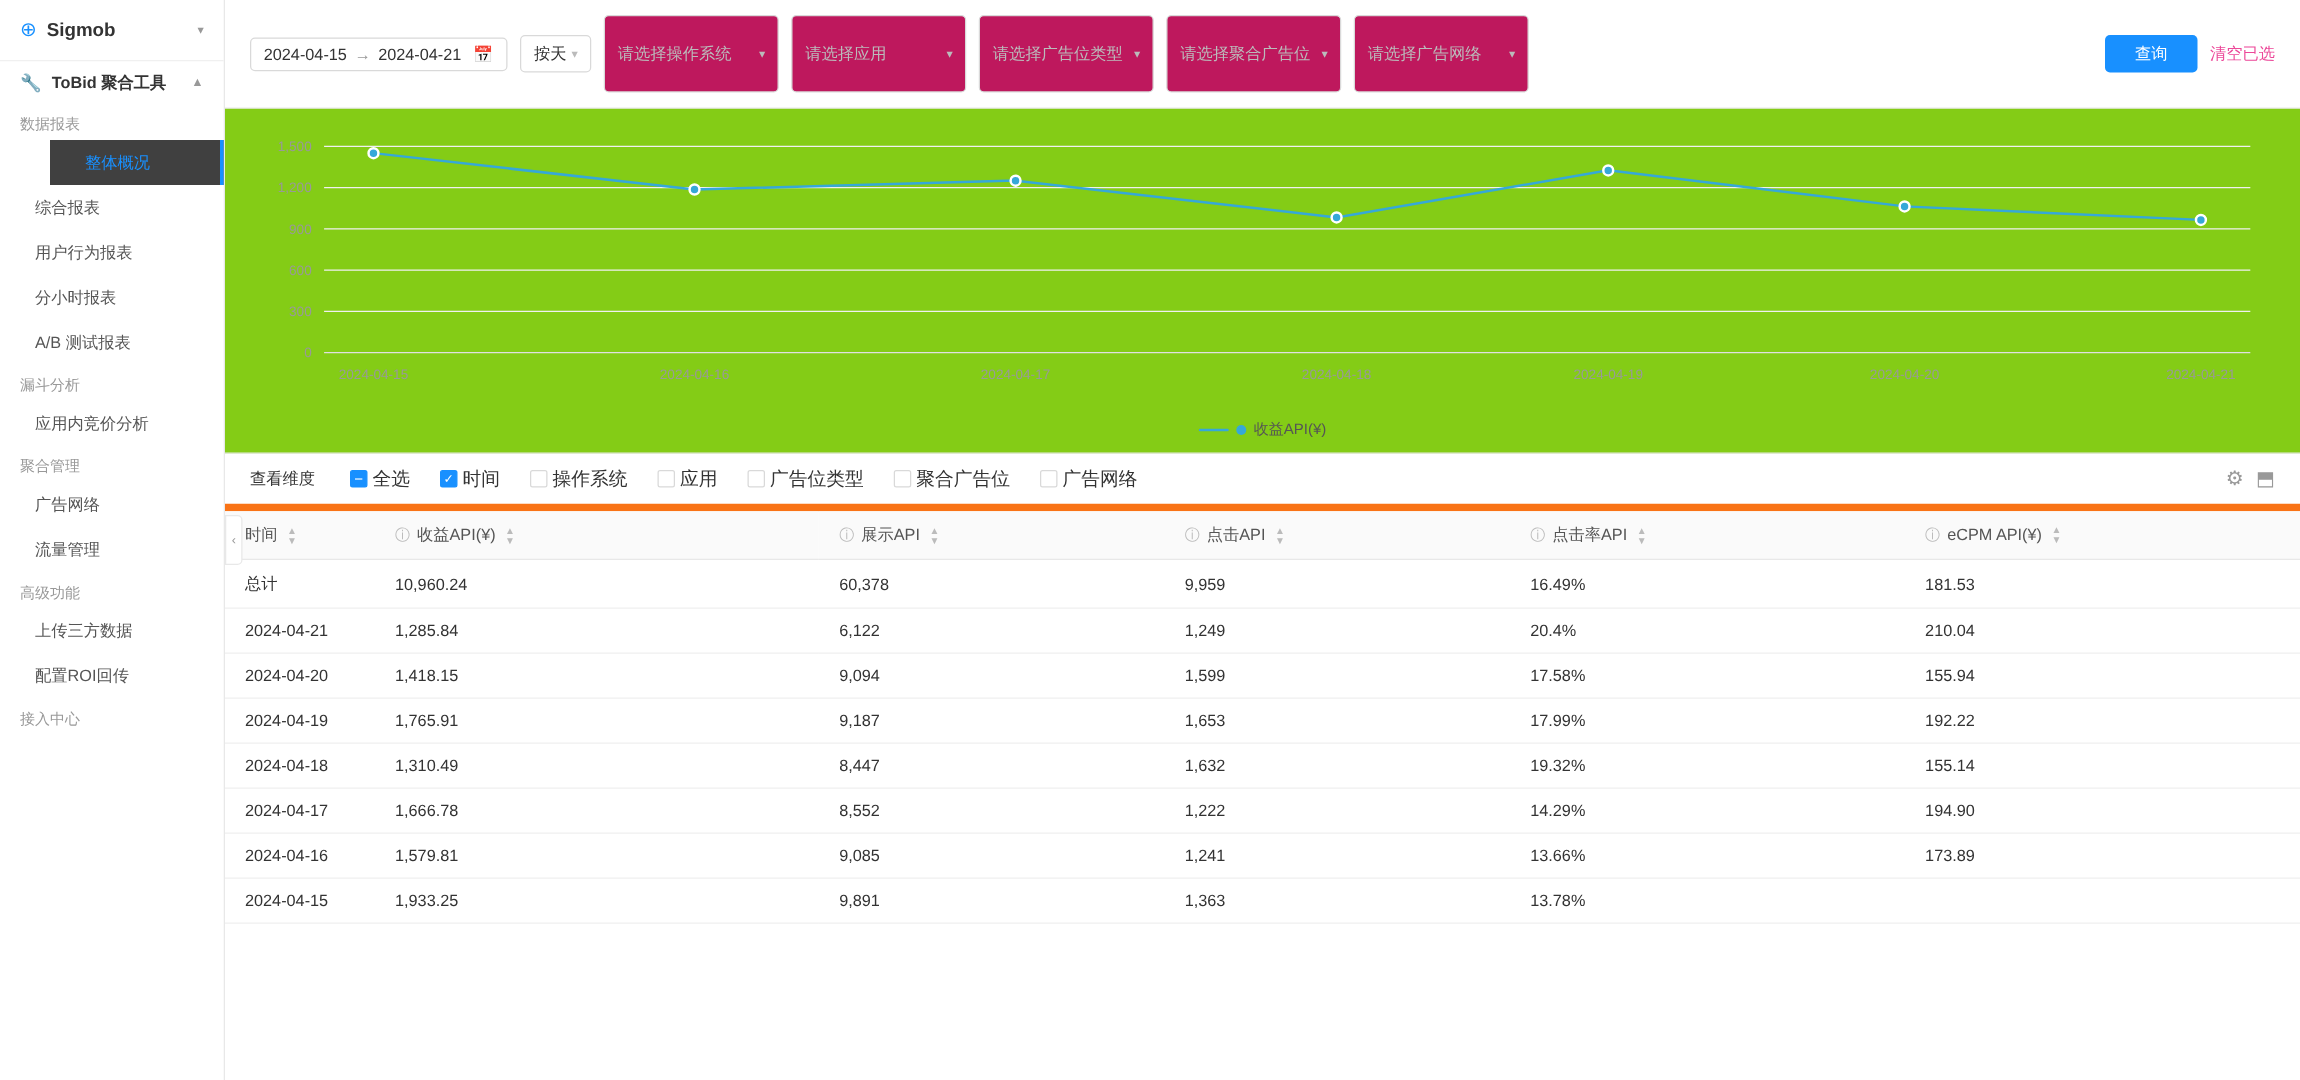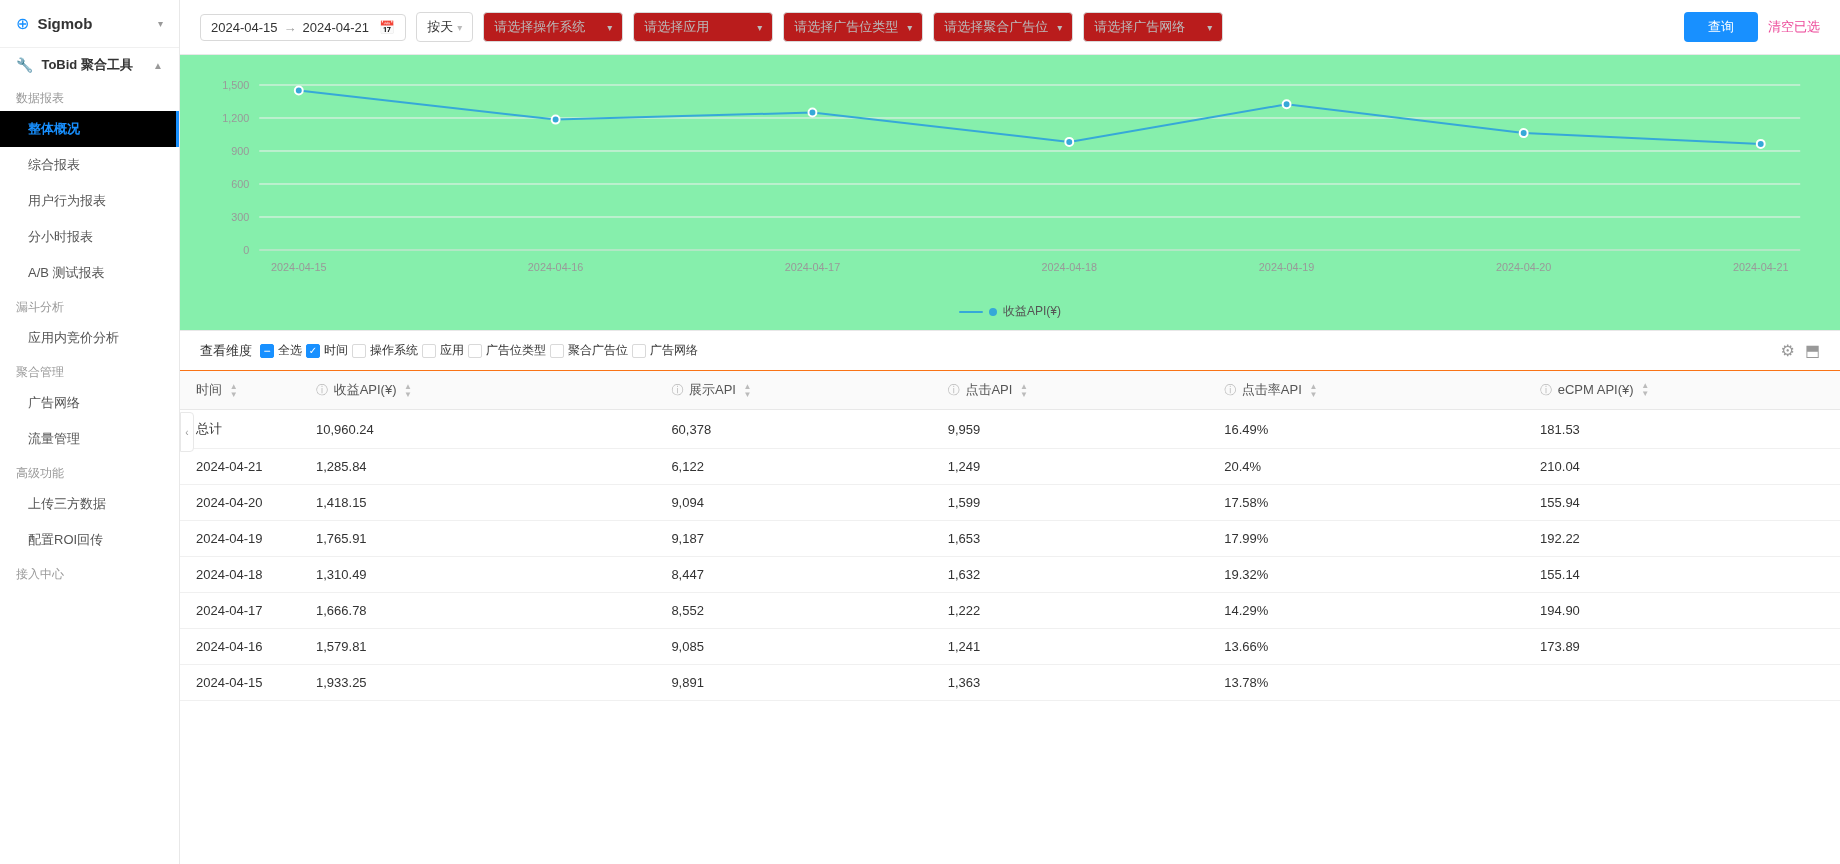--- a/index.html
+++ b/index.html
@@ -9,47 +9,47 @@
     .sidebar { width: 180px; background: #fff; border-right: 1px solid #e8e8e8; flex-shrink: 0; display: flex; flex-direction: column; overflow-y: auto; }
     .sidebar-logo { padding: 14px 16px; display: flex; align-items: center; gap: 8px; border-bottom: 1px solid #f0f0f0; cursor: pointer; }
     .sidebar-logo-text { font-size: 15px; font-weight: 600; color: #333; }
     .sidebar-logo-arrow { font-size: 10px; color: #999; margin-left: auto; }
     .sidebar-section-header { padding: 8px 16px; display: flex; align-items: center; gap: 8px; cursor: pointer; }
     .sidebar-section-title { font-size: 13px; font-weight: 600; color: #333; }
     .sidebar-section-arrow { font-size: 10px; color: #999; margin-left: auto; }
 
     .sidebar-category { padding: 8px 16px 4px; font-size: 12px; color: #999; }
     .sidebar-item { padding: 9px 16px 9px 28px; cursor: pointer; font-size: 13px; color: #555; white-space: nowrap; }
-    .sidebar-item.active { background: #000000; color: #1890ff; font-weight: 700; border-right: 3px solid #1890ff; }
+    .sidebar-item.active { background: #404040; color: #1890ff; font-weight: 400; border-right: 3px solid #1890ff; margin-left: 40px; }
 
     
     .main { flex: 1; display: flex; flex-direction: column; overflow: hidden; }
 
     
     .filter-bar { background: #fff; padding: 12px 20px; display: flex; align-items: center; gap: 10px; border-bottom: 1px solid #e8e8e8; flex-wrap: wrap; }
     .date-range { display: flex; align-items: center; gap: 6px; border: 1px solid #d9d9d9; border-radius: 4px; padding: 5px 10px; background: #fff; cursor: pointer; font-size: 13px; color: #333; }
     .granularity-select { display: flex; align-items: center; gap: 4px; border: 1px solid #d9d9d9; border-radius: 4px; padding: 5px 10px; background: #fff; cursor: pointer; font-size: 13px; }
-    .select-dropdown { display: flex; align-items: center; gap: 4px; border: 1px solid #d9d9d9; border-radius: 4px; padding: 5px 10px; background: #b91c1c; cursor: pointer; font-size: 13px; color: #bbb; min-width: 140px; }
+    .select-dropdown { display: flex; align-items: center; gap: 4px; border: 1px solid #d9d9d9; border-radius: 4px; padding: 21px 10px; background: #be185d; cursor: pointer; font-size: 13px; color: #bbb; min-width: 140px; }
     .select-dropdown .arrow { margin-left: auto; color: #bbb; font-size: 10px; }
     .query-btn { background: #1890ff; color: #fff; border: none; border-radius: 4px; padding: 6px 24px; font-size: 13px; cursor: pointer; margin-left: auto; }
     .clear-btn { color: #ec4899; cursor: pointer; font-size: 13px; white-space: nowrap; }
 
     
-    .chart-container { background: #86efac; margin: 0; padding: 20px 20px 10px; border-bottom: 1px solid #e8e8e8; flex-shrink: 0; }
+    .chart-container { background: #84cc16; margin: 0; padding: 20px 20px 10px; border-bottom: 1px solid #e8e8e8; flex-shrink: 0; }
     .chart-wrap { position: relative; height: 220px; }
     svg.chart { width: 100%; height: 200px; }
     .chart-legend { display: flex; align-items: center; gap: 6px; justify-content: center; margin-top: 8px; font-size: 12px; color: #555; }
     .legend-line { width: 24px; height: 2px; background: #36a8d8; display: inline-block; border-radius: 1px; }
     .legend-dot { width: 8px; height: 8px; border-radius: 50%; background: #36a8d8; display: inline-block; }
 
     
     .table-section { background: #fff; flex: 1; overflow: auto; }
-    .table-toolbar { padding: 10px 20px; display: flex; align-items: center; gap: 4px; border-bottom: 1px solid #f97316; }
+    .table-toolbar { padding: 10px 20px; display: flex; align-items: center; gap: 24px; border-bottom: 6px solid #f97316; }
     .toolbar-label { font-size: 13px; color: #333; margin-right: 4px; }
-    .checkbox-item { display: flex; align-items: center; gap: 4px; cursor: pointer; font-size: 12px; color: #333; }
+    .checkbox-item { display: flex; align-items: center; gap: 4px; cursor: pointer; font-size: 15px; color: #333; }
     .cb { width: 14px; height: 14px; border: 1px solid #d9d9d9; border-radius: 2px; display: inline-flex; align-items: center; justify-content: center; }
     .cb.checked { background: #1890ff; border-color: #1890ff; }
     .cb.checked::after { content: '✓'; color: #fff; font-size: 10px; }
     .cb.dash { background: #1890ff; border-color: #1890ff; }
     .cb.dash::after { content: '−'; color: #fff; font-size: 12px; line-height: 1; }
     .toolbar-right { margin-left: auto; display: flex; gap: 10px; align-items: center; color: #999; font-size: 16px; cursor: pointer; }
 
     
     .data-table { width: 100%; border-collapse: collapse; font-size: 13px; }
     .data-table th { background: #fafafa; padding: 10px 16px; text-align: left; font-weight: 500; color: #555; border-bottom: 1px solid #e8e8e8; white-space: nowrap; }

